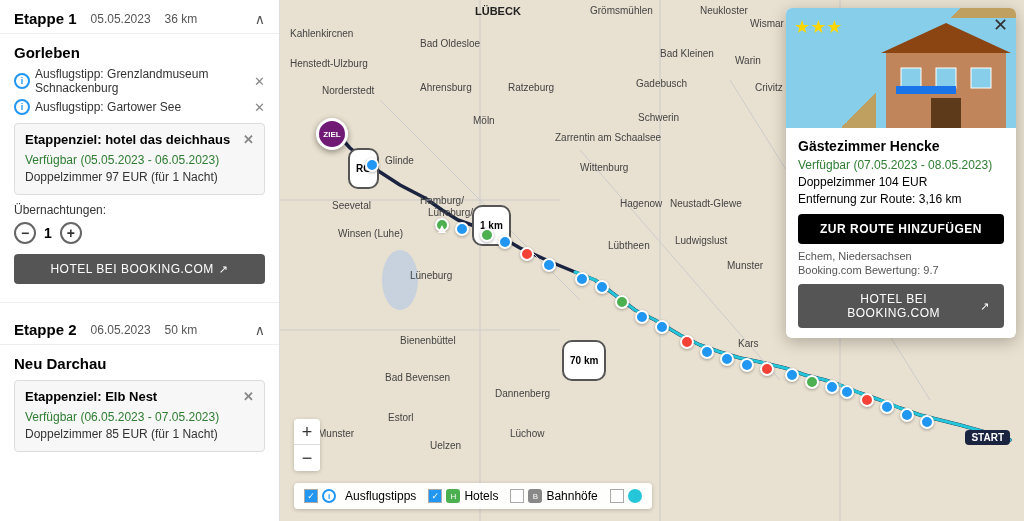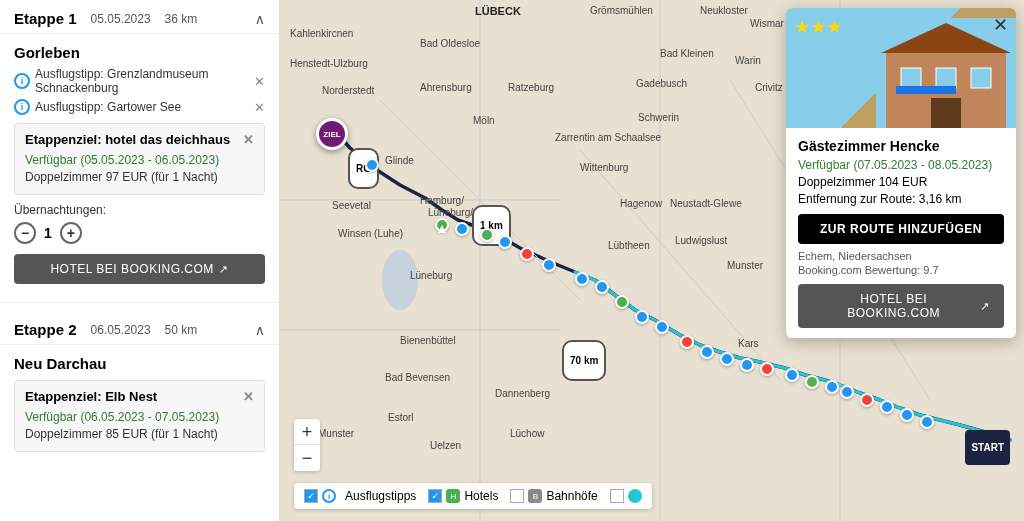--- a/index.html
+++ b/index.html
@@ -430,21 +430,21 @@
   <div class="map-pin-big" style="left:36px;top:118px;">
     <span style="font-size:8px;font-weight:bold;">ZIEL</span>
   </div>
 
   <div class="km-badge" style="left:68px;top:148px;">RG</div>
 
   <div class="km-badge" style="left:192px;top:205px;">1 km</div>
 
   <div class="km-badge" style="left:282px;top:340px;">70 km</div>
 
-  <div style="position:absolute;right:14px;top:430px;background:#1a2340;color:#fff;border-radius:4px;padding:12px 6px;font-size:10px;font-weight:bold;">START</div>
+  <div style="position:absolute;right:14px;top:430px;background:#1a2340;color:#fff;border-radius:4px;padding:2px 6px;font-size:10px;font-weight:bold;">START</div>
 
   <div class="map-pin-blue" style="left:85px;top:158px;"></div>
   <div class="map-pin-green" style="left:155px;top:218px;">
     <svg width="10" height="10" viewBox="0 0 10 10">
         <polygon points="5,1 9,9 1,9" fill="white"></polygon>
       </svg>
   </div>
   <div class="map-pin-blue" style="left:175px;top:222px;"></div>
   <div class="map-pin-green" style="left:200px;top:228px;"></div>
   <div class="map-pin-blue" style="left:218px;top:235px;"></div>

